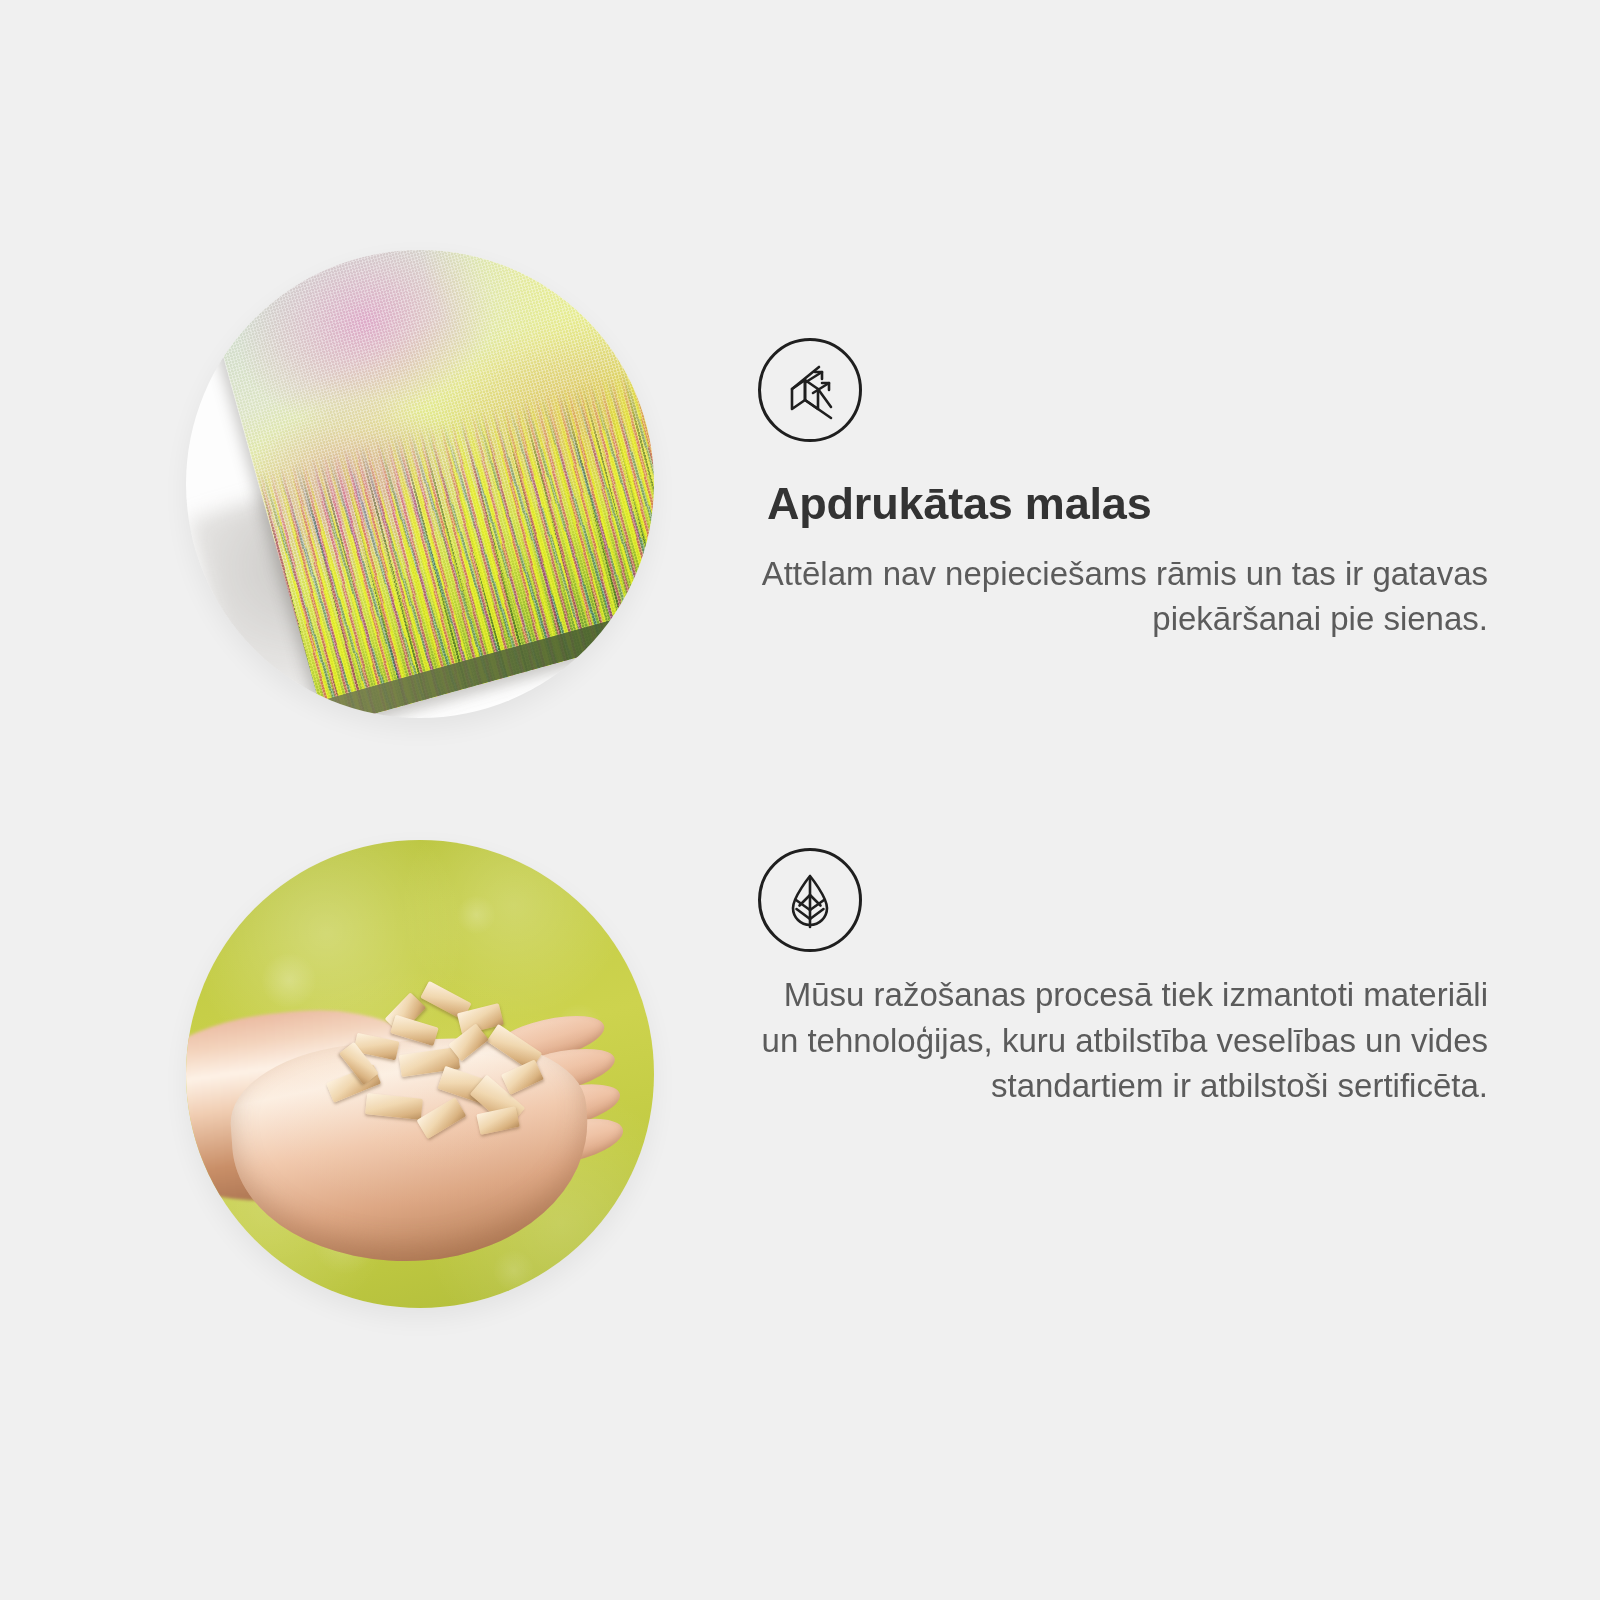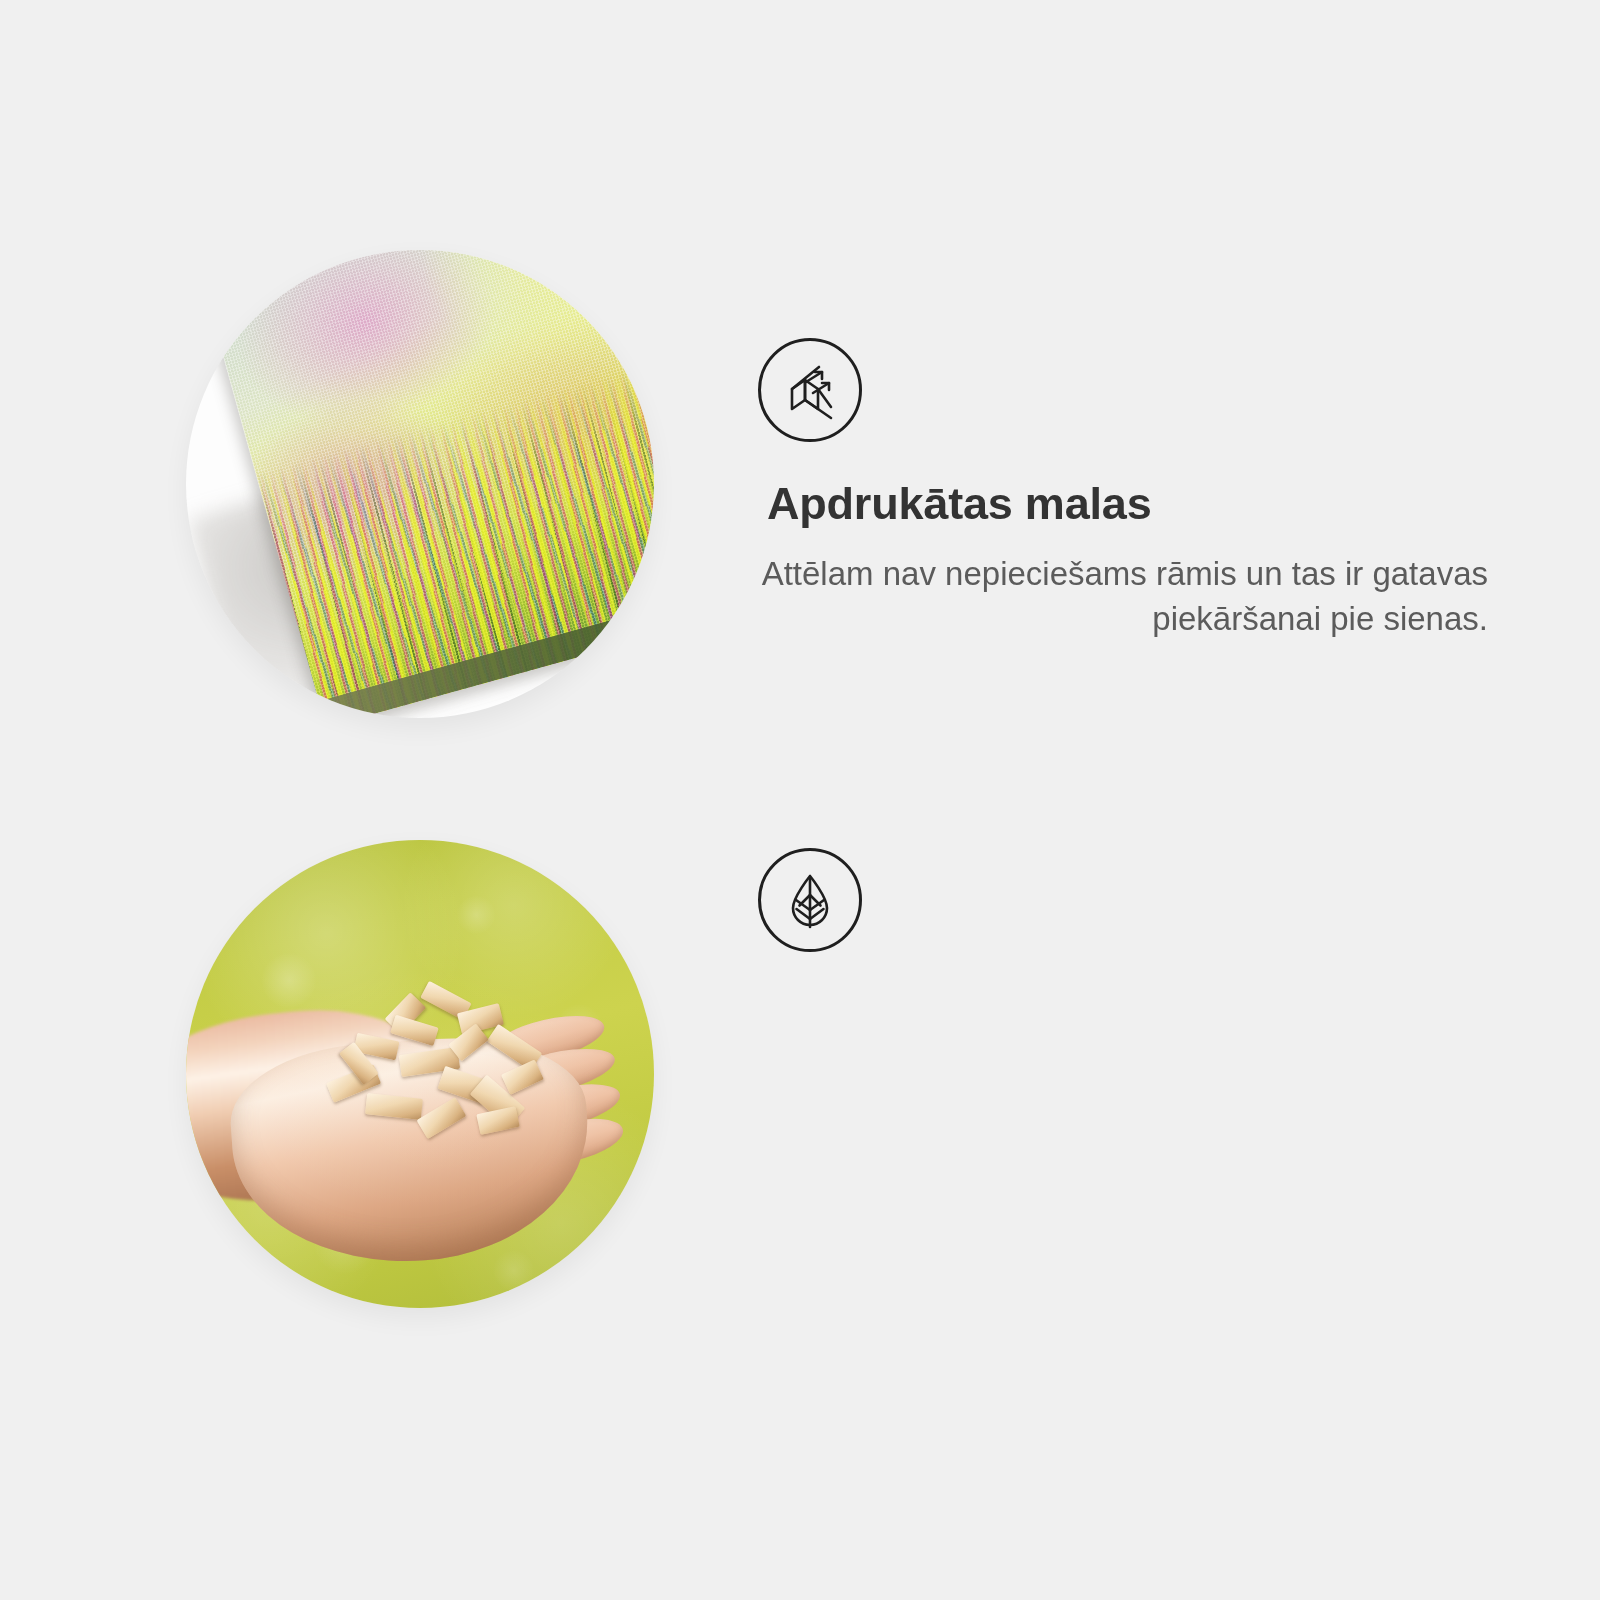--- a/index.html
+++ b/index.html
@@ -419,16 +419,17 @@
           <path d="M31 26 L20.5 36.5"></path>
           <path d="M31 26 L41.5 36.5"></path>
           <path d="M31 41 L17 31"></path>
           <path d="M31 41 L45 31"></path>
           <path d="M31 50 L17.5 40"></path>
           <path d="M31 50 L44.5 40"></path>
         </svg>
       </div>
 
 
+      <p class="feature-desc">Mūsu ražošanas procesā tiek izmantoti materiāli un tehnoloģijas, kuru atbilstība veselības un vides standartiem ir atbilstoši sertificēta.</p>
     </div>
   </section>
 
 </div>
 
 </body></html>

